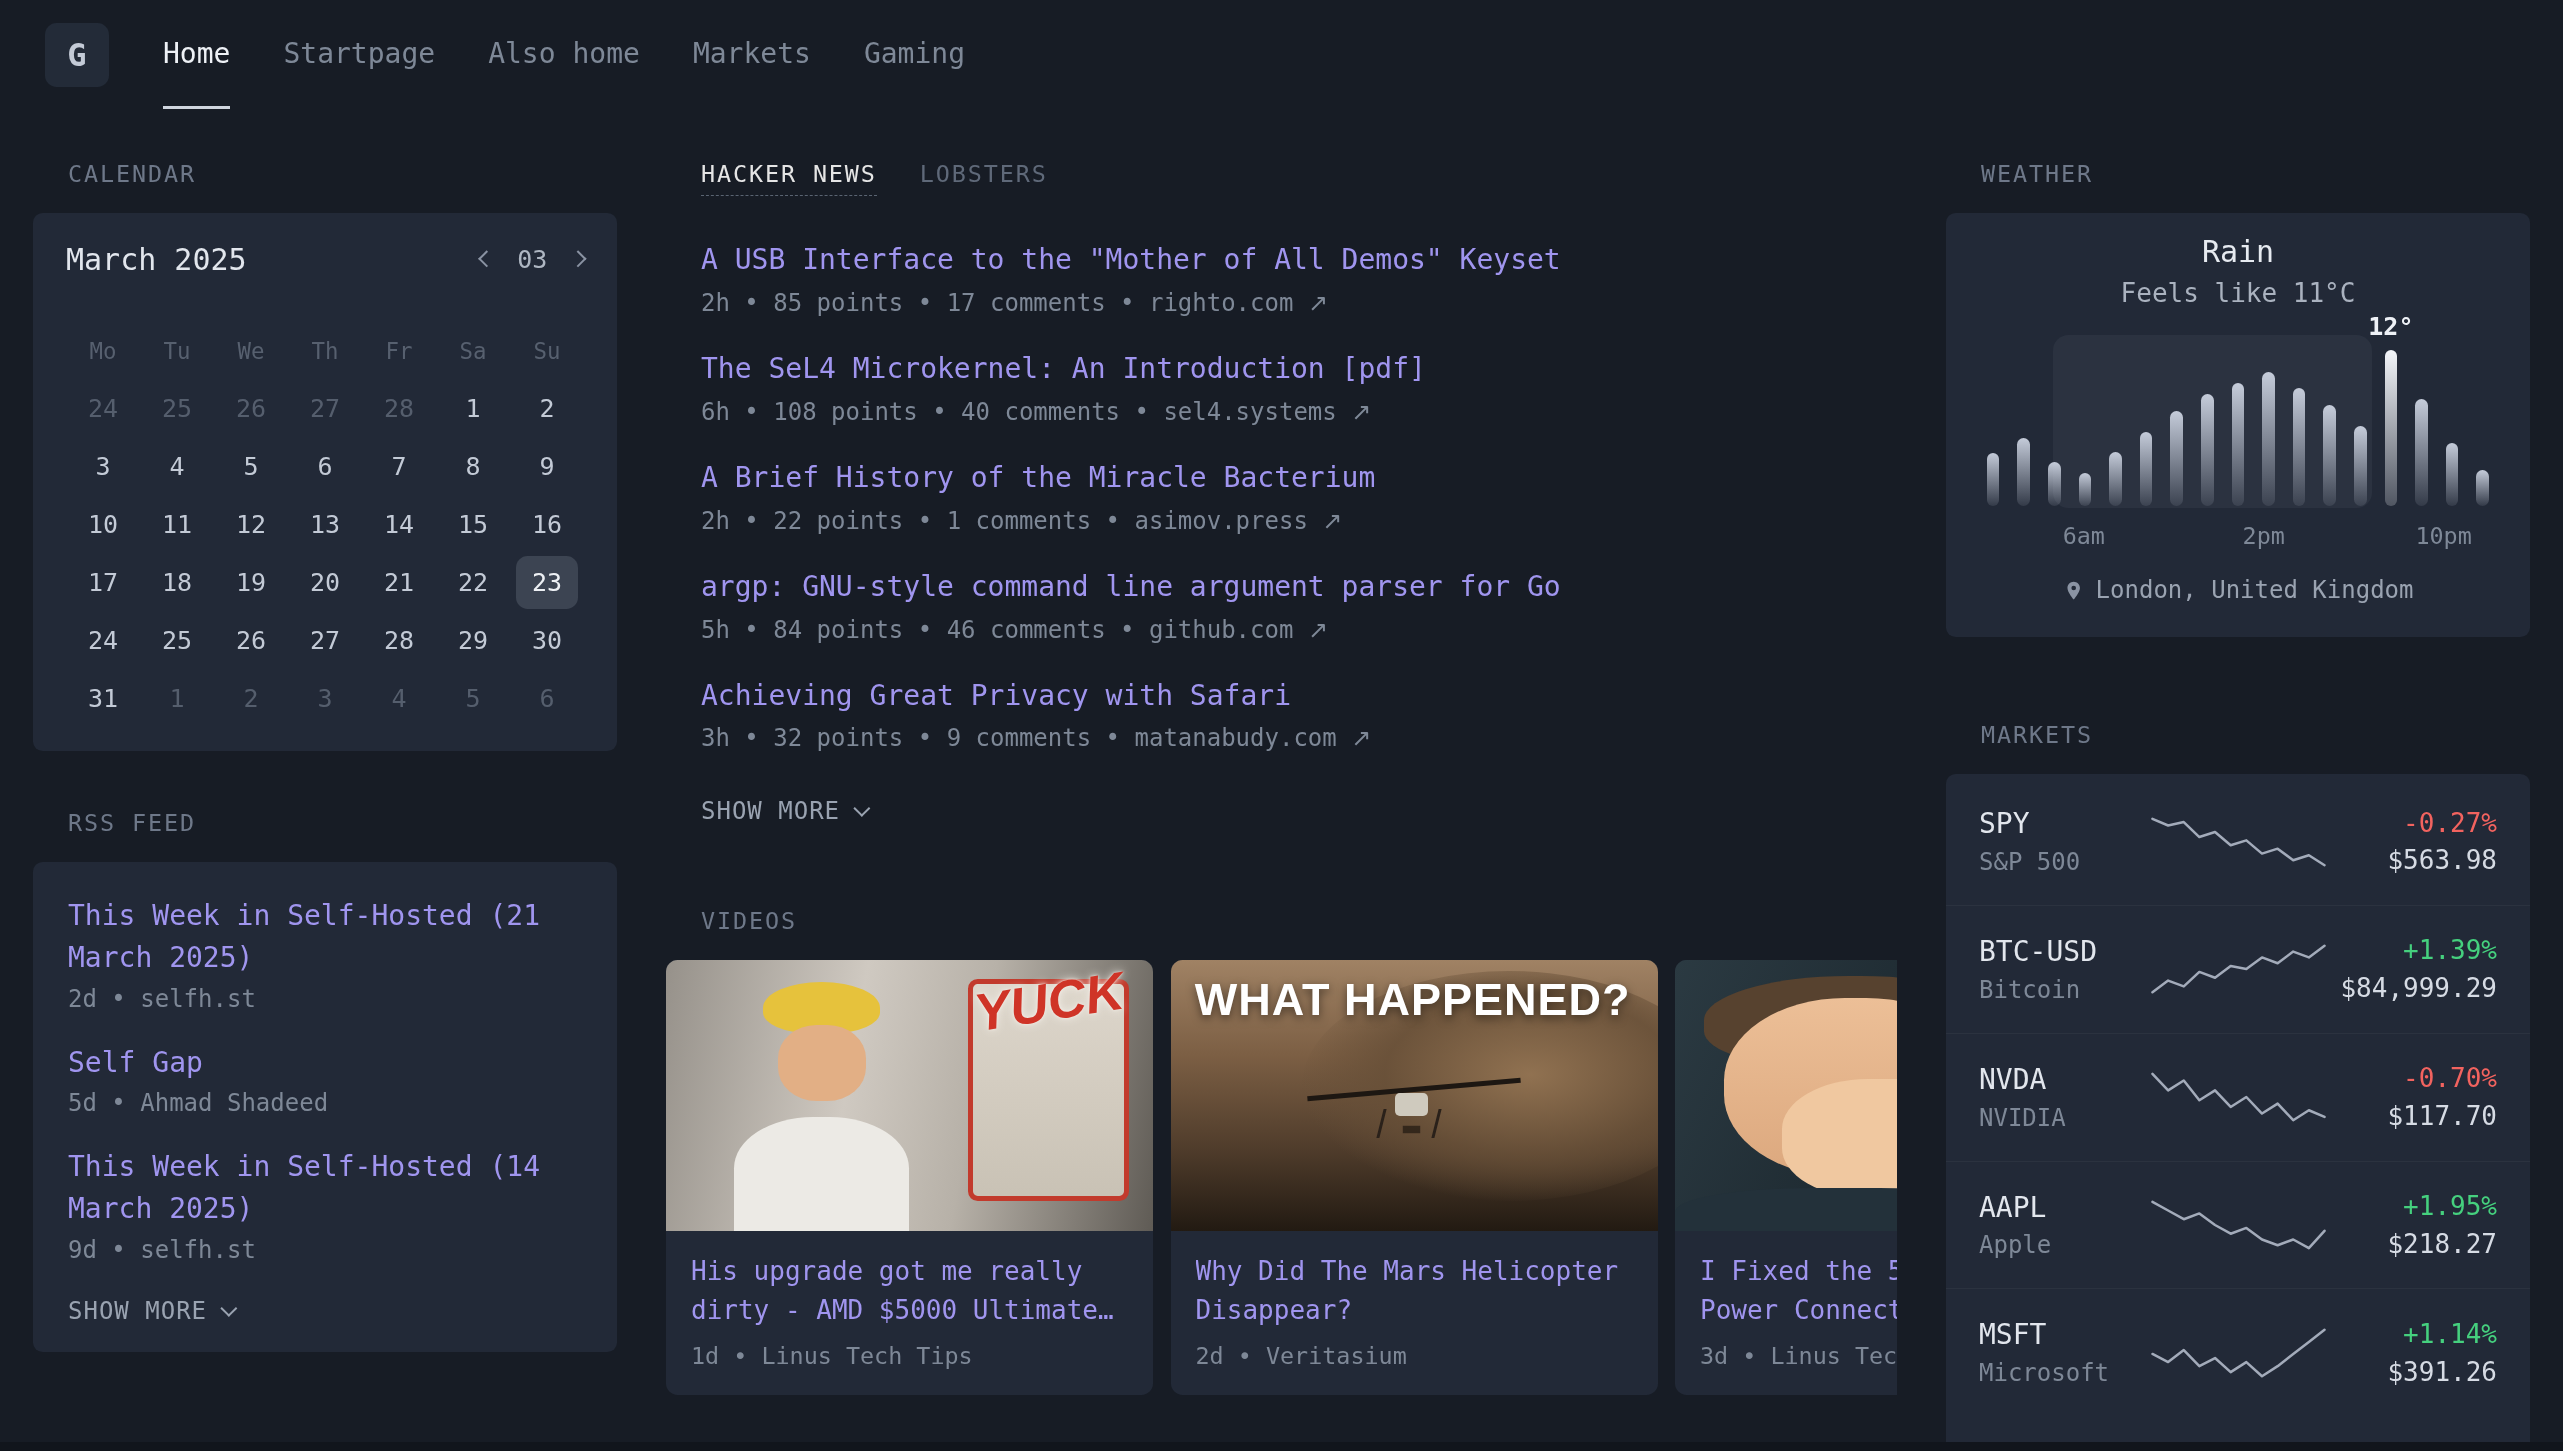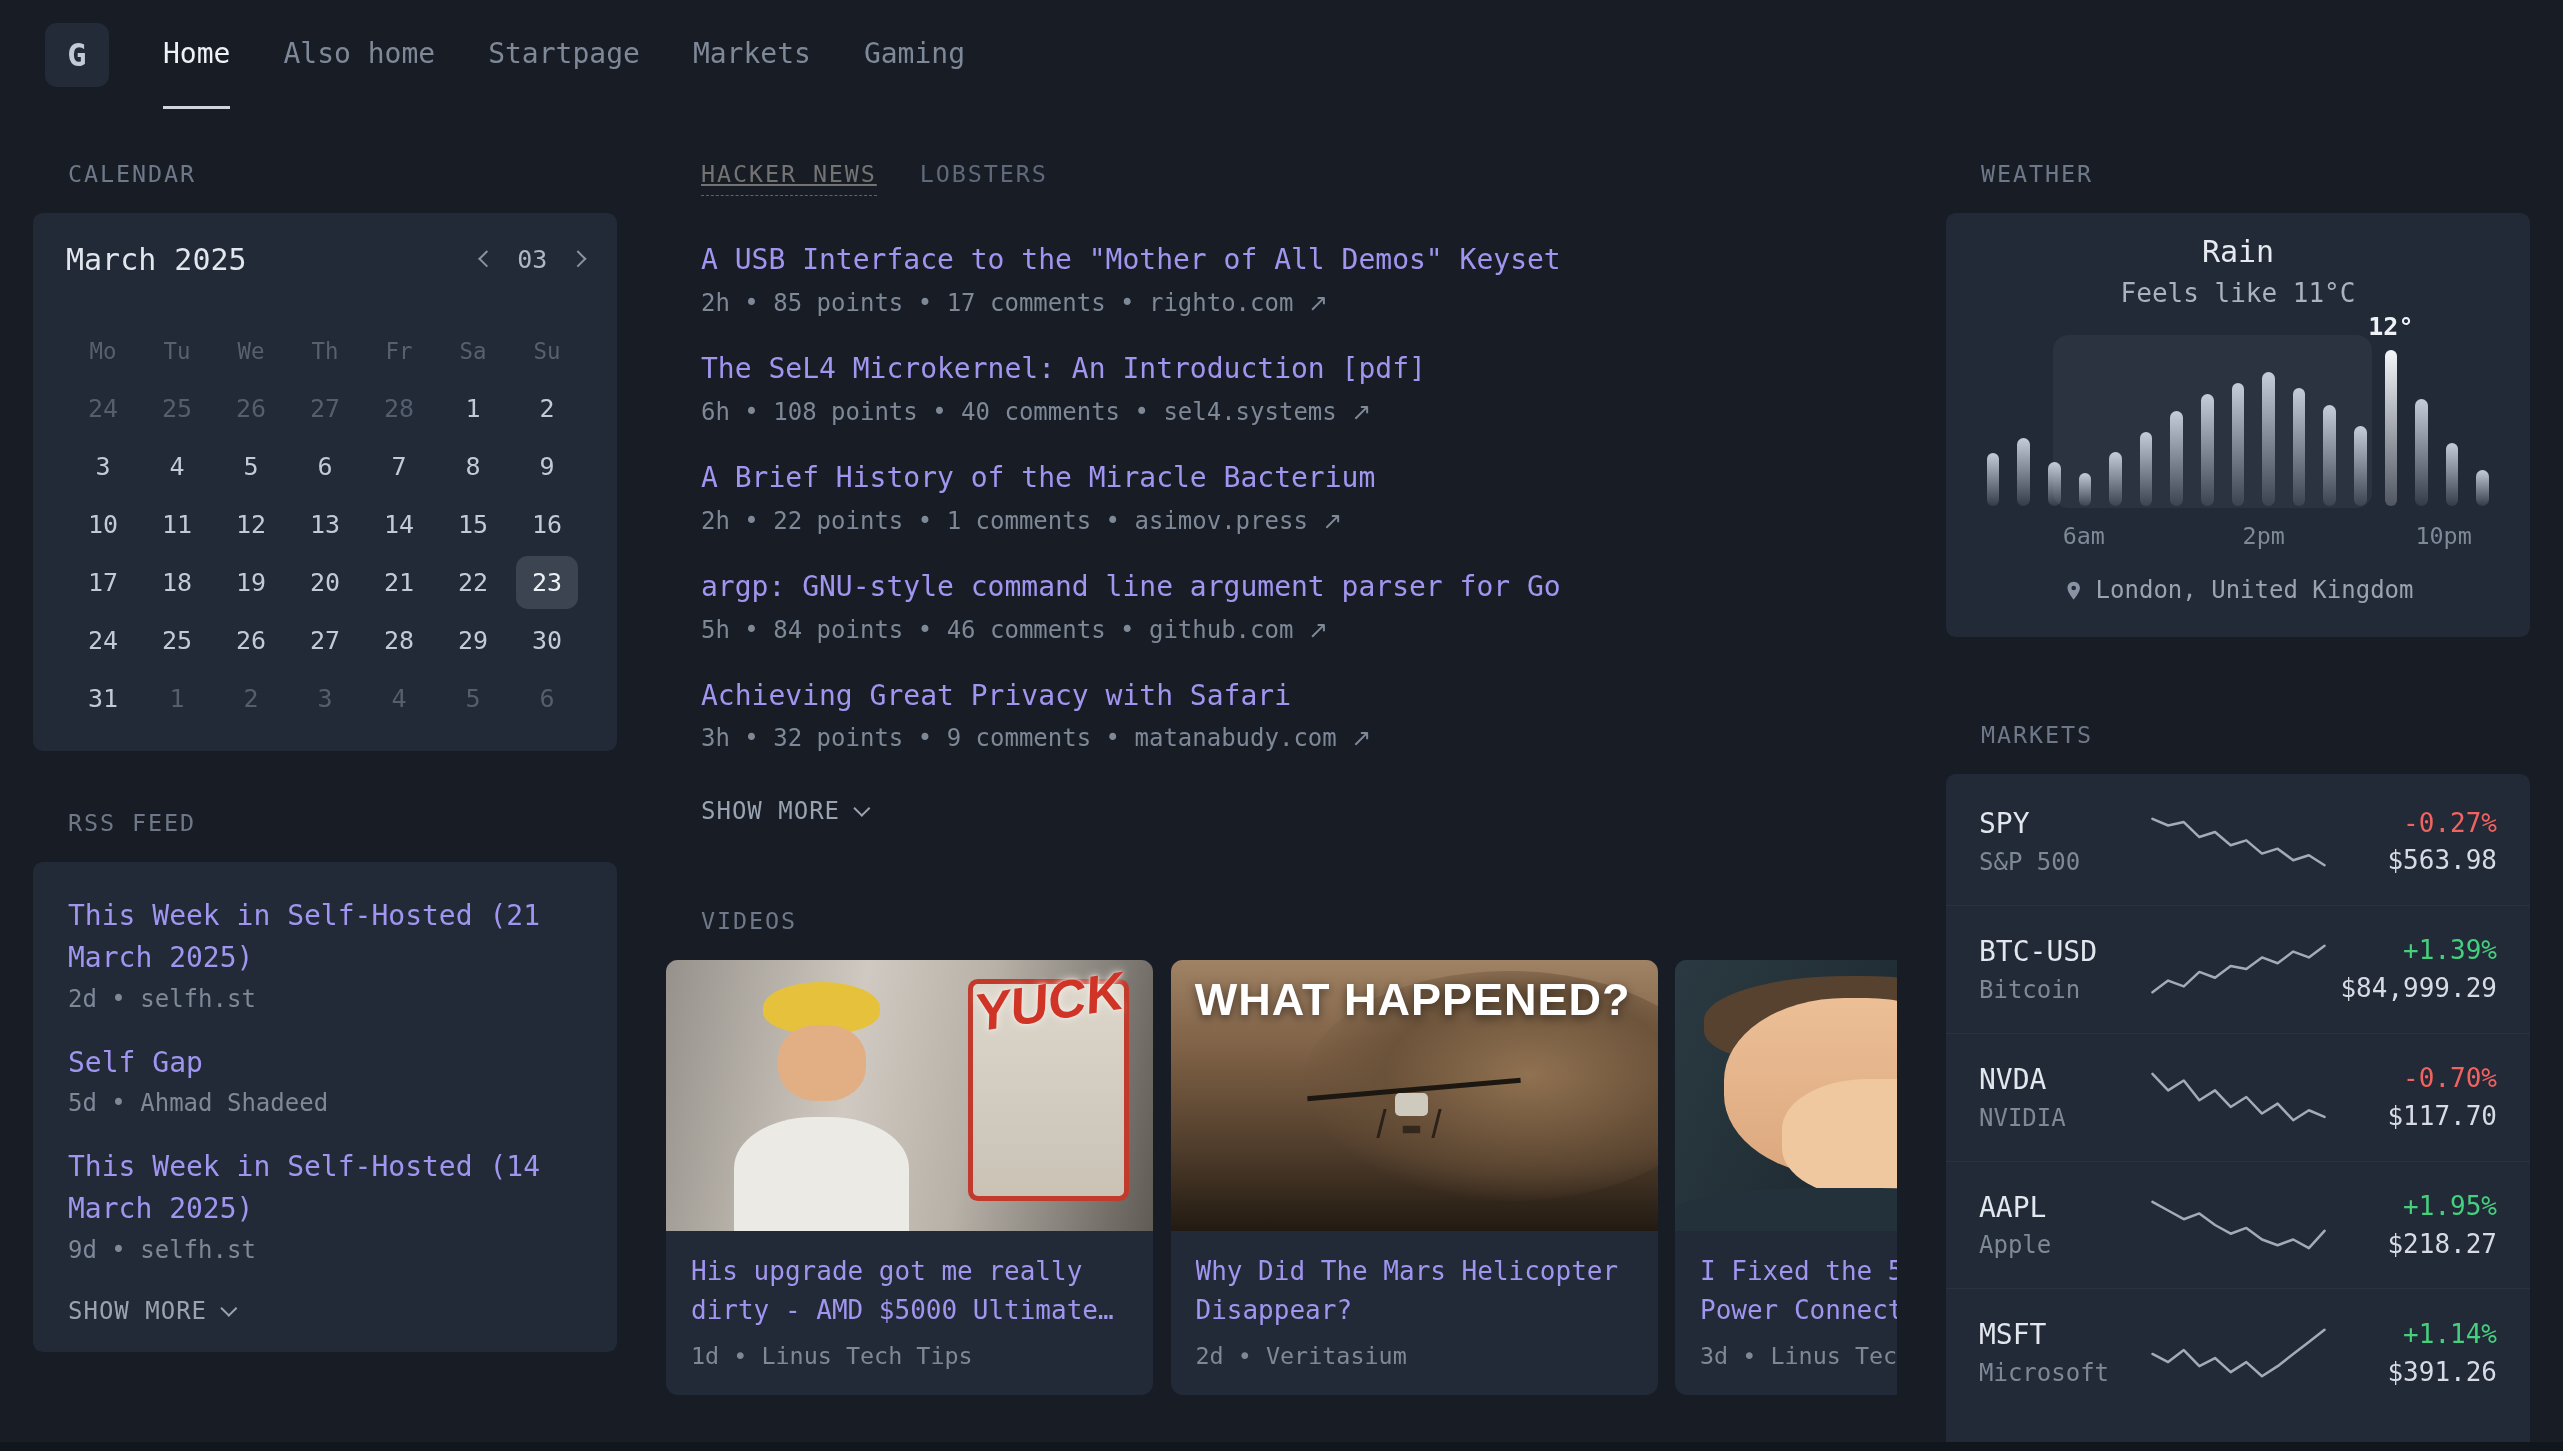--- a/index.html
+++ b/index.html
@@ -56,21 +56,21 @@
   .feed-item{margin-bottom:29px;}
   .feed-title{font-size:28px;line-height:1.5;color:var(--accent);cursor:pointer;}
   .feed-meta{font-size:24px;color:var(--sub);margin-top:5.8px;}
   .show-more{display:inline-flex;align-items:center;gap:15.6px;font-size:24px;letter-spacing:1px;
     color:#9aa3b1;cursor:pointer;margin-top:3.9px;}
   
   .hn-widget{margin-left:35px;}
   .hn-tabs{display:flex;gap:43px;margin-top:15.6px;margin-bottom:43px;}
   .hn-tab{font-size:23.4px;letter-spacing:1.9px;color:#5f6979;cursor:pointer;padding-bottom:7.8px;
     border-bottom:1.9px dashed transparent;}
-  .hn-tab.active{color:#737373;border-bottom-color:#5a6472;text-decoration:underline;}
+  .hn-tab.active{color:#e5e5e5;border-bottom-color:#5a6472;}
   .hn-item{margin-bottom:31px;}
   .hn-title{font-size:28px;line-height:1.5;color:var(--accent);cursor:pointer;}
   .hn-meta{font-size:24px;color:var(--sub);margin-top:7.8px;}
   .ext{font-family:"DejaVu Sans",sans-serif;}
   .hn-show{margin-top:13.6px;}
   
   .videos-row{display:flex;gap:17.5px;overflow:hidden;}
   .v-card{width:487px;flex:none;background:var(--card);border-radius:11.7px;cursor:pointer;}
   .thumb{height:271px;border-radius:11.7px 11.7px 0 0;position:relative;overflow:hidden;}
   .thumb .t-a,.thumb .t-b,.thumb .t-c,.thumb .t-d{display:none;position:absolute;}
@@ -137,22 +137,22 @@
   
   .bottom-edge{position:absolute;left:0;right:0;bottom:0;height:9.7px;background:#11151c;}
 </style>
 </head>
 <body>
 
 <header class="nav">
   <div class="logo">G</div>
   <nav class="nav-tabs" id="nav-tabs">
       <div class="nav-tab active">Home</div>
+      <div class="nav-tab">Startpage</div>
       <div class="nav-tab">Also home</div>
-      <div class="nav-tab">Startpage</div>
       <div class="nav-tab">Markets</div>
       <div class="nav-tab">Gaming</div>
     </nav>
 </header>
 
 <main class="cols">
 
   <section class="col-left">
     <div class="sec-h first">CALENDAR</div>
     <div class="card cal-card">

